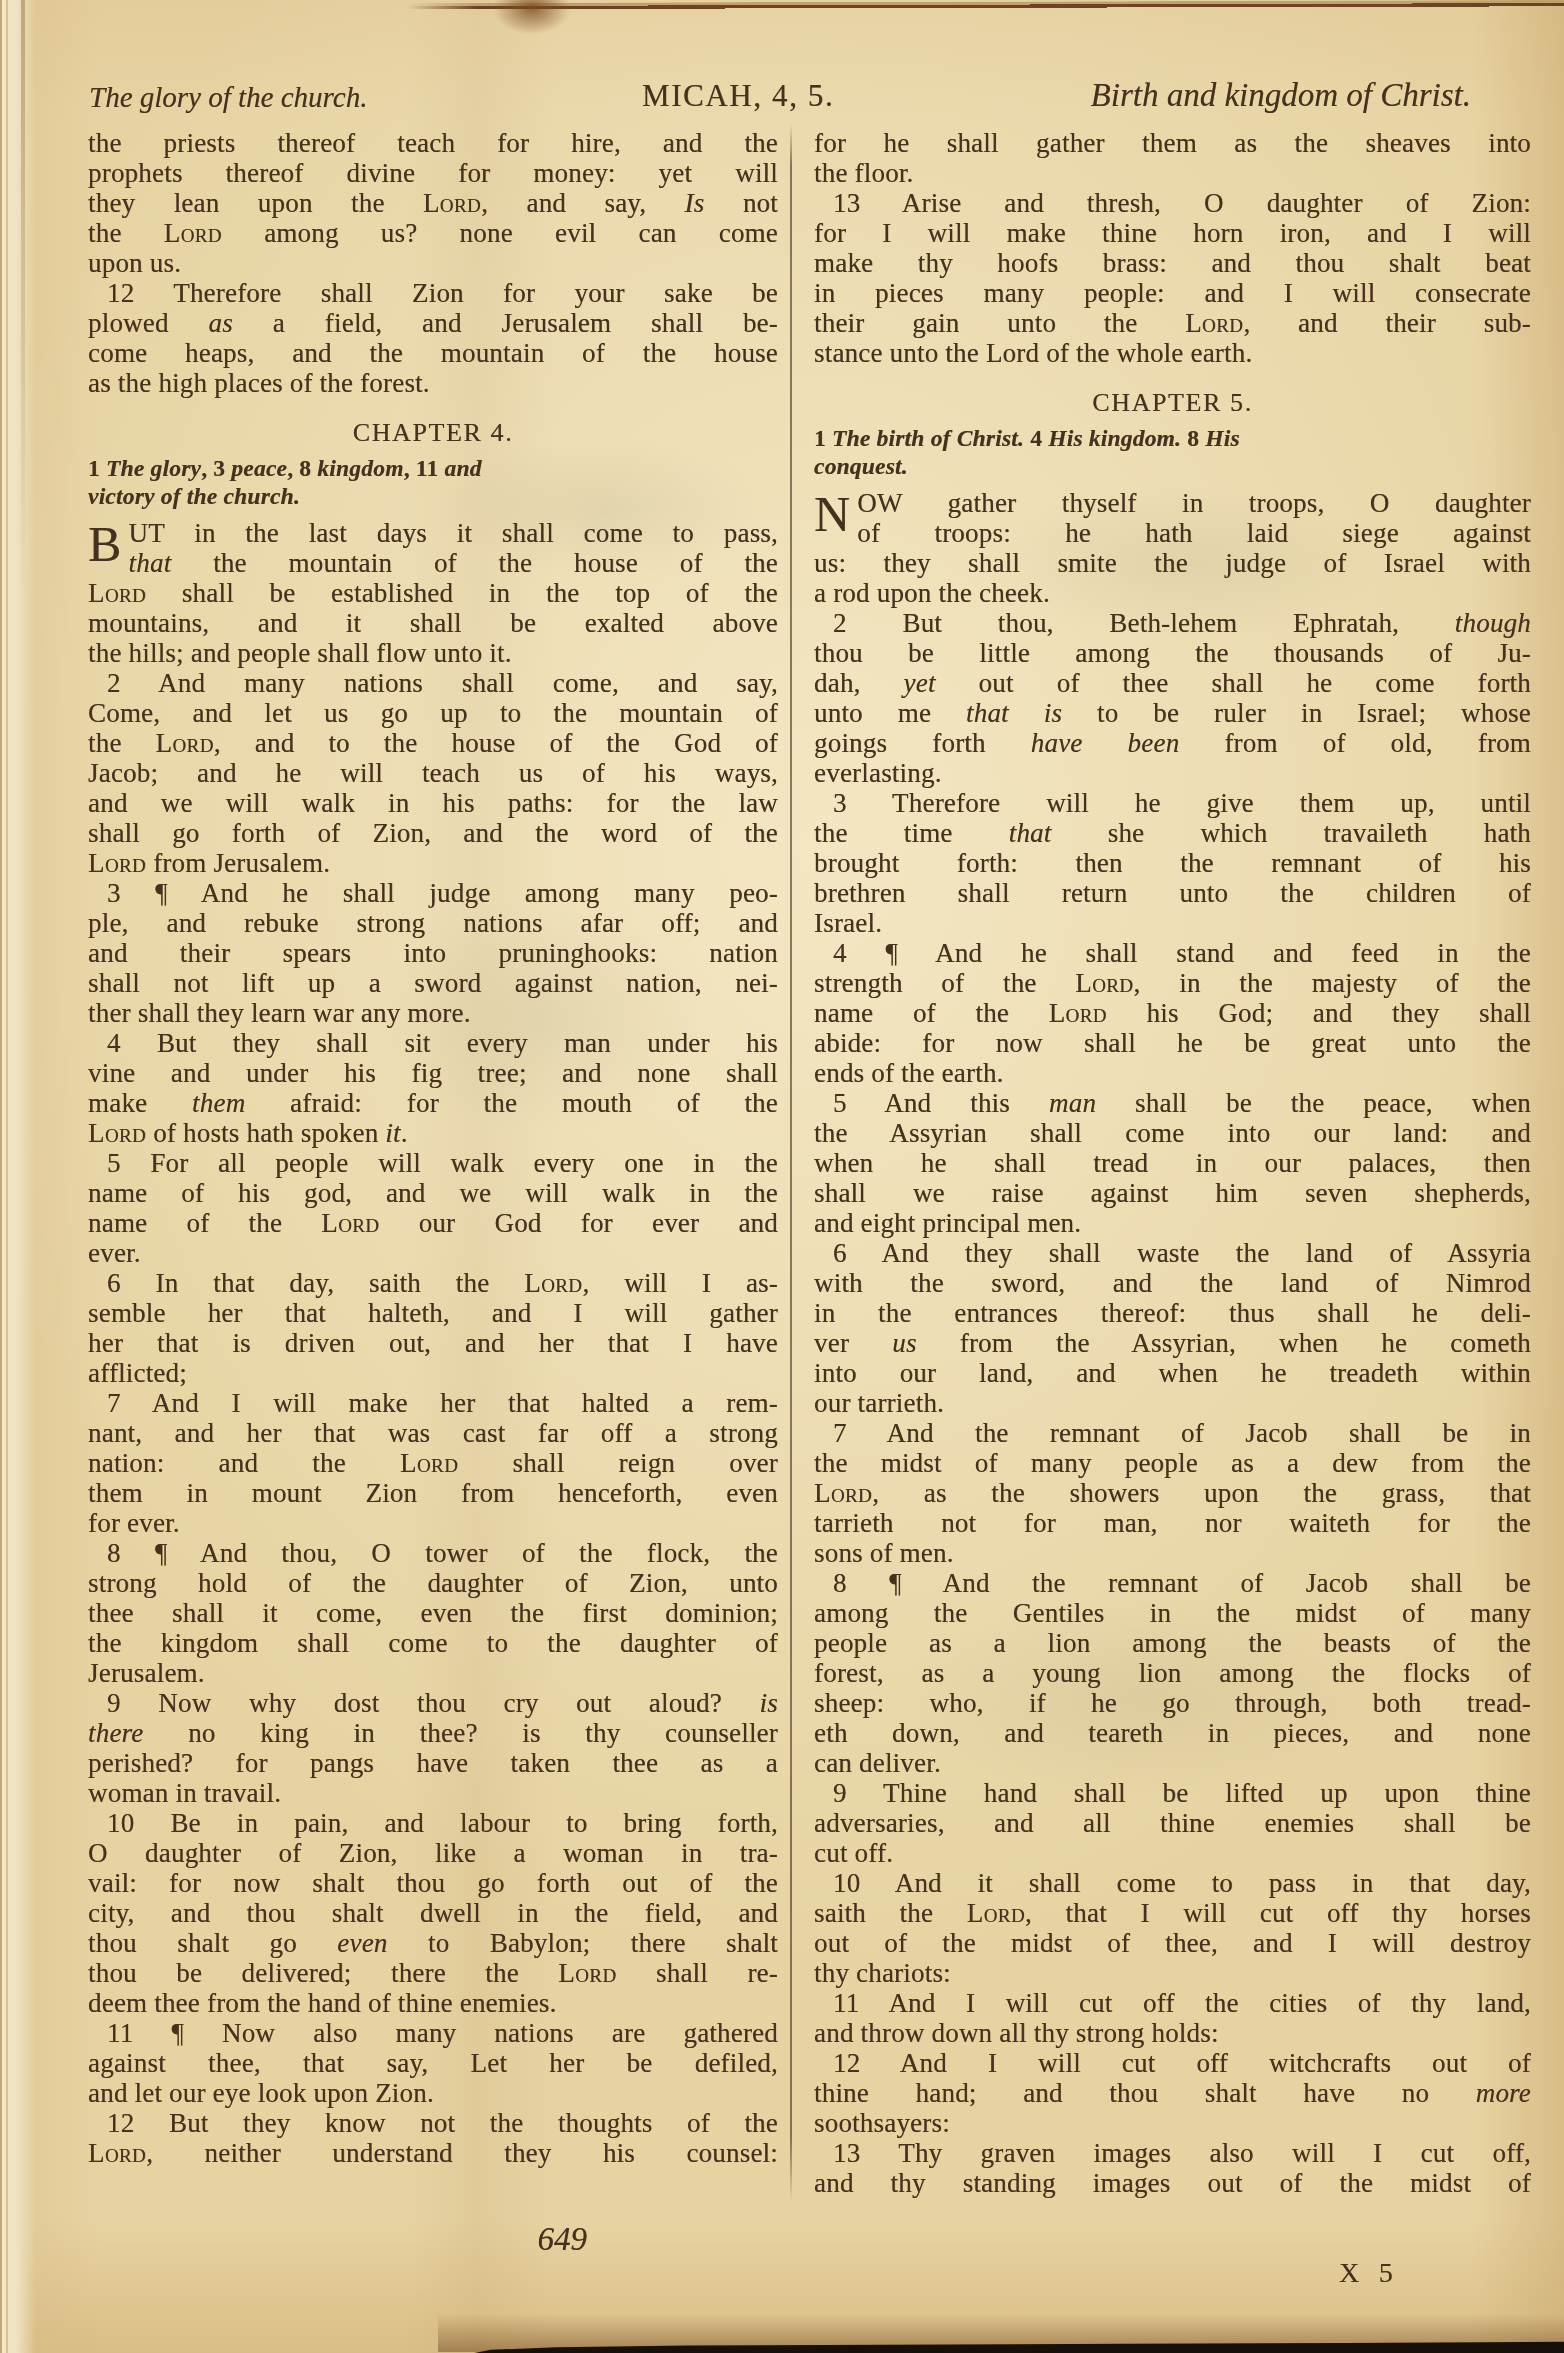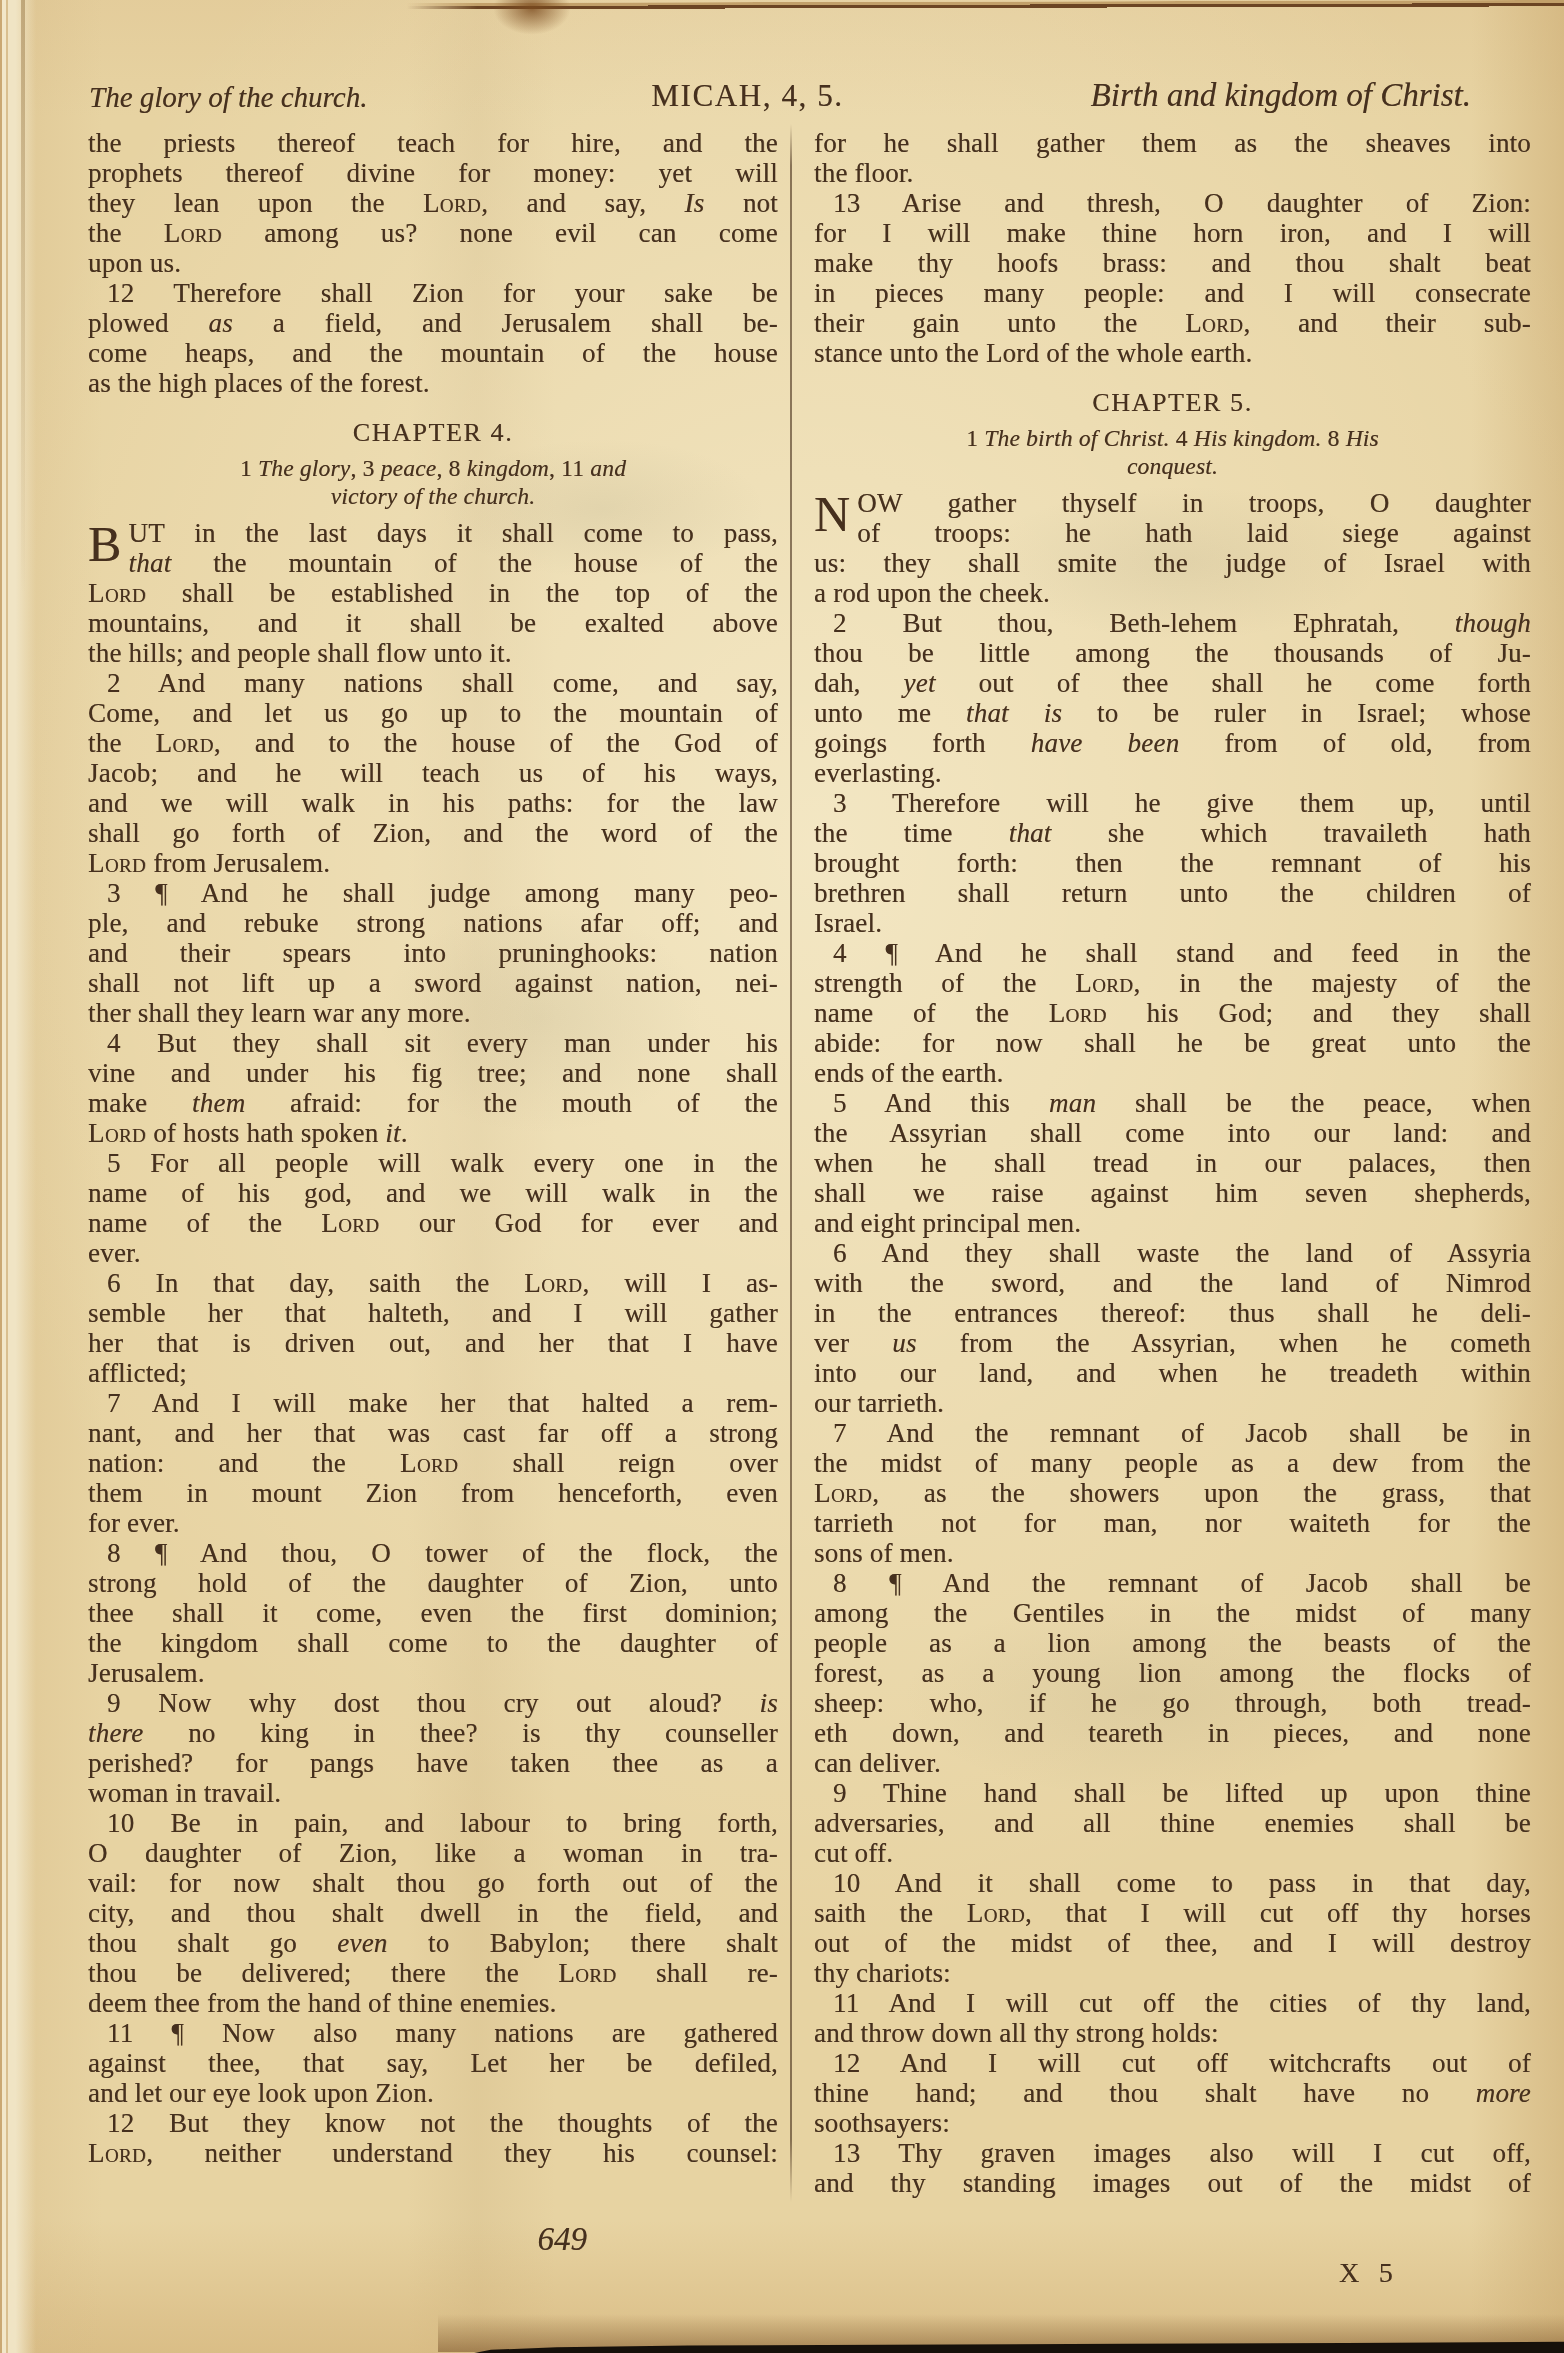--- a/index.html
+++ b/index.html
@@ -16,34 +16,34 @@
     background:
       radial-gradient(ellipse 1174px 1487px at 52% 36%, rgba(255,250,228,0.5), rgba(255,250,228,0) 75%),
       linear-gradient(90deg, rgba(214,186,134,0.45), rgba(214,186,134,0) 102px),
       linear-gradient(270deg, rgba(200,166,108,0.5), rgba(200,166,108,0) 94px),
       linear-gradient(0deg, rgba(205,168,106,0.5), rgba(205,168,106,0) 133px),
       linear-gradient(180deg, rgba(224,198,148,0.5), rgba(224,198,148,0) 117px),
       linear-gradient(90deg, transparent 407px, rgba(170,138,85,0.12) 477px, transparent 556px);
   }
   
   .hdr-left{position:absolute;top:81px;left:89px;font-style:italic;font-size:29px;}
-  .hdr-center{position:absolute;top:78px;left:642px;width:211px;text-align:center;font-size:31px;letter-spacing:1.6px;}
+  .hdr-center{position:absolute;top:78px;left:642px;width:211px;font-size:31px;letter-spacing:1.6px;}
   .hdr-right{position:absolute;top:77px;left:962px;width:509px;text-align:right;font-style:italic;font-size:33px;}
   
   .col{position:absolute;top:128px;font-size:27px;line-height:30px;letter-spacing:0.2px;}
   .col-left{left:88px;width:690px;}
   .col-right{left:814px;width:717px;}
   .line{text-align:justify;text-align-last:justify;}
   .line.flush{text-align-last:left;}
   .para.ind .line:first-child{text-indent:19px;}
   .dc{float:left;font-size:50px;line-height:49px;height:57px;padding:2.3px 7px 0 0;}
   .line.dc2{padding-left:9.4px;}
   .chapter{text-align:center;font-size:26px;letter-spacing:1.6px;margin:19.6px 0 6.3px;}
   .summary{font-size:23.5px;line-height:28px;margin:0 0 7.8px;}
-  .sline{text-align:center;}
+  .sline{text-align:left;font-weight:bold;}
   i{font-style:italic;}
   .sc{font-variant:small-caps;letter-spacing:0.4px;margin-top:46px;}
   
   .colrule{position:absolute;left:790px;top:124px;width:1.6px;height:2078px;
     background:linear-gradient(180deg, rgba(70,46,26,0) 0, rgba(70,46,26,0.6) 2%, rgba(70,46,26,0.6) 97%, rgba(70,46,26,0) 100%);}
   .pageno{position:absolute;top:2221px;left:493px;width:94px;text-align:right;font-size:33px;font-style:italic;}
   .sig{position:absolute;top:2257px;left:1339px;font-size:28px;letter-spacing:6.3px;}
   
   .top-edge{position:absolute;top:0;left:407px;right:0;height:8.6px;
     background:linear-gradient(180deg,#c2a06a 0 3.1px,#6b4423 3.1px 6.3px,rgba(107,68,35,0) 6.3px);

